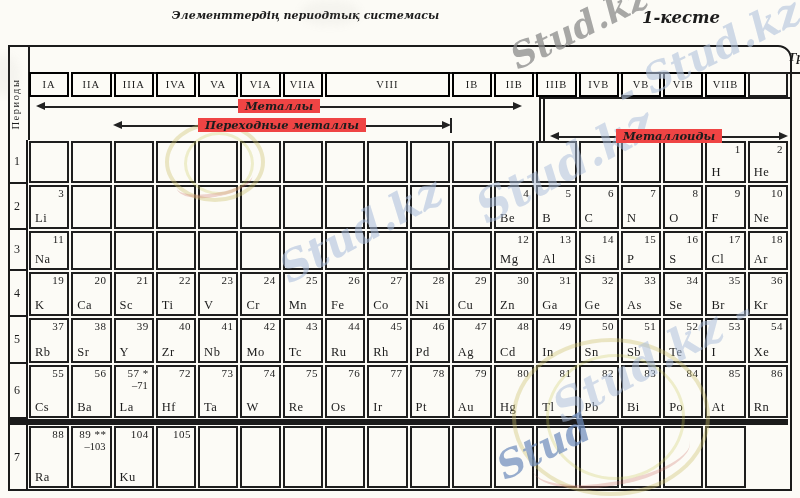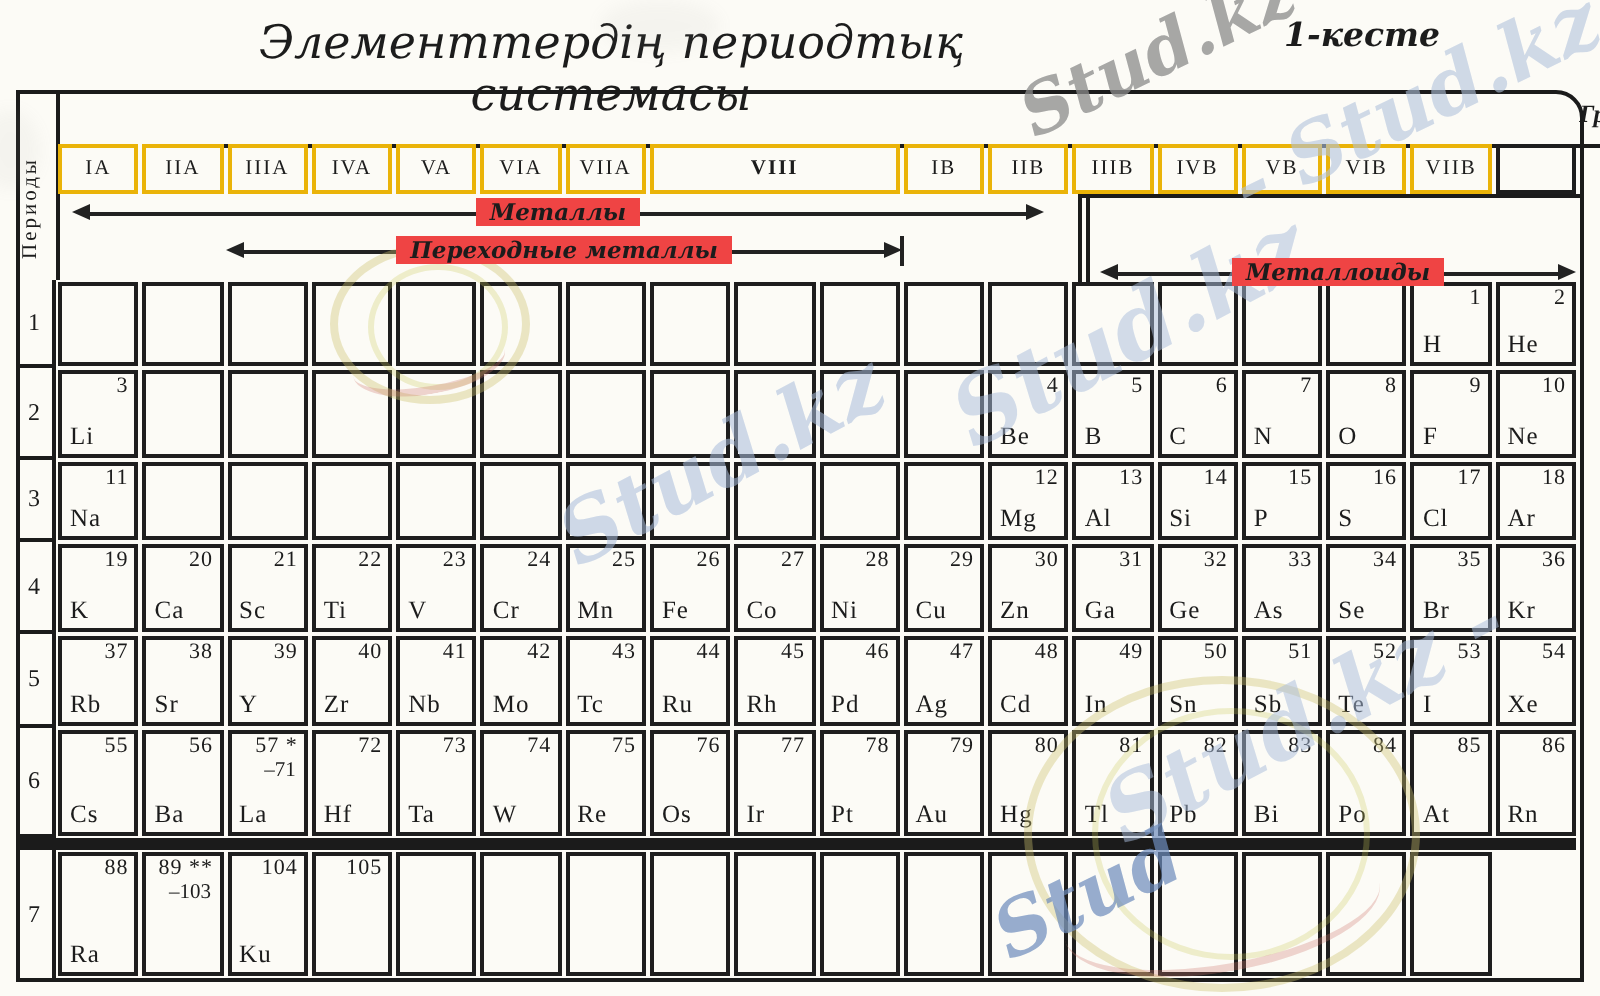--- a/index.html
+++ b/index.html
@@ -2,39 +2,39 @@
 <html><head>
 <meta charset="utf-8">
 <style>
   html,body{margin:0;padding:0;}
   .page{position:relative;width:800px;height:498px;background:#fcfbf6;overflow:hidden;
         font-family:"Liberation Serif", serif;color:#1c1c1c;}
   .smudge{position:absolute;background:#9a9a92;opacity:.07;border-radius:50%;filter:blur(4px);}
 
   
   .title{position:absolute;left:108px;top:9px;width:395px;text-align:center;
-         font-family:"DejaVu Serif", serif;font-style:italic;font-weight:normal;font-size:23px;}
+         font-family:"DejaVu Serif", serif;font-style:italic;font-weight:bold;font-size:11px;}
   .caption{position:absolute;left:642px;top:8px;font-family:"DejaVu Serif", serif;
            font-style:italic;font-weight:bold;font-size:16.5px;}
 
   
   .frame{position:absolute;left:8px;top:45px;width:780px;height:442px;
          border:2.5px solid #1b1b1b;border-radius:0 14px 0 0;}
   .vline-period-top{position:absolute;left:28px;top:46px;height:94px;width:0;border-left:2px solid #1b1b1b;}
   .groups-row{position:absolute;left:30px;top:47px;width:757px;height:22px;border-bottom:2px solid #1b1b1b;
               text-align:right;font-style:italic;font-weight:bold;font-size:12.5px;padding-top:3px;margin-left:44px;}
   .periods-label{position:absolute;left:-21px;top:96px;width:78px;height:16px;text-align:center;
                  transform:rotate(-90deg);font-size:10.5px;letter-spacing:1.5px;}
 
   
   .ghead-row{position:absolute;left:28px;top:72px;width:761px;height:25px;display:grid;
              grid-template-columns:repeat(18,1fr);}
-  .ghead{border:2px solid #eab308;margin:0 1px;display:flex;align-items:center;justify-content:center;
+  .ghead{border:2px solid #000000;margin:0 1px;display:flex;align-items:center;justify-content:center;
          font-size:10.5px;letter-spacing:1px;}
-  .ghead.span3{grid-column:span 3;font-weight:bold;}
+  .ghead.span3{grid-column:span 3;}
   .ghead.blank{border:2px solid #1d1d1d;}
 
   
   .arrows-zone{position:absolute;left:28px;top:97px;width:761px;height:43px;}
   .arrow{position:absolute;display:flex;align-items:center;justify-content:center;height:16px;}
   .arrow .line{position:absolute;left:5px;right:5px;top:50%;height:1.5px;background:#222;}
   .arrow .albl{position:relative;z-index:1;background:#ef4444;padding:0 7px;
                font-family:"DejaVu Serif", serif;font-style:italic;font-weight:bold;font-size:11.5px;white-space:nowrap;}
   .ah-l{position:absolute;left:0;top:50%;margin-top:-4px;width:0;height:0;
         border-top:4px solid transparent;border-bottom:4px solid transparent;border-right:9px solid #222;}

